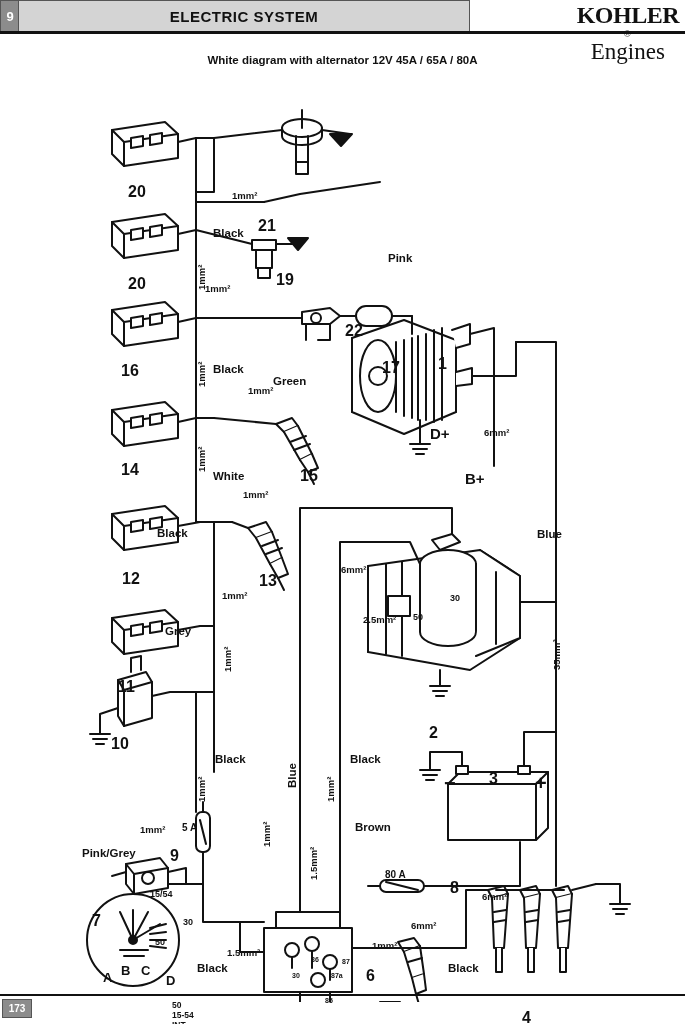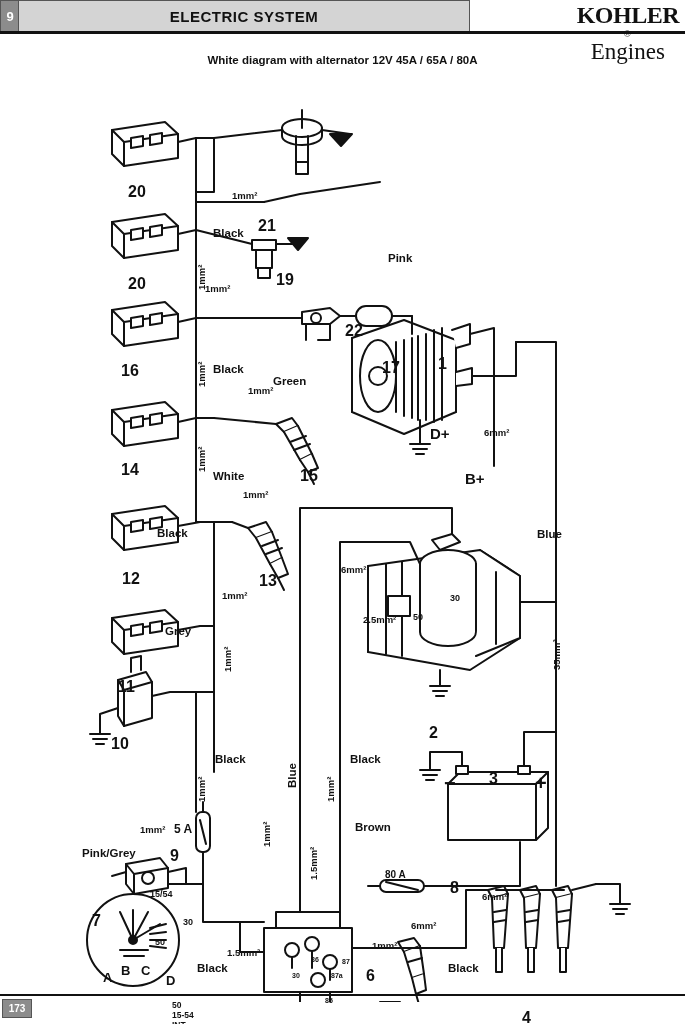--- a/index.html
+++ b/index.html
@@ -372,21 +372,21 @@
 <div class="lbl gauge rot" style="left:196px;top:730px">1mm²</div>
 <div class="lbl gauge rot" style="left:261px;top:775px">1mm²</div>
 <div class="lbl gauge rot" style="left:325px;top:730px">1mm²</div>
 <div class="lbl gauge rot" style="left:308px;top:808px">1.5mm²</div>
 
 <div class="lbl term" style="left:430px;top:353px;font-size:15px">D+</div>
 <div class="lbl term" style="left:465px;top:398px;font-size:15px">B+</div>
 <div class="lbl term" style="left:450px;top:521px;font-size:9px">30</div>
 <div class="lbl term" style="left:413px;top:540px;font-size:9px">50</div>
 <div class="lbl term" style="left:385px;top:797px;font-size:10px">80 A</div>
-<div class="lbl term" style="left:174px;top:750px;font-size:12px">5 A</div>
+<div class="lbl term" style="left:182px;top:750px;font-size:10px">5 A</div>
 <div class="lbl term" style="left:150px;top:817px;font-size:9px">15/54</div>
 <div class="lbl term" style="left:183px;top:845px;font-size:9px">30</div>
 <div class="lbl term" style="left:155px;top:865px;font-size:9px">50</div>
 <div class="lbl term" style="left:444px;top:700px;font-size:20px">−</div>
 <div class="lbl term" style="left:535px;top:700px;font-size:20px">+</div>
 <div class="lbl term" style="left:311px;top:884px;font-size:7px">86</div>
 <div class="lbl term" style="left:325px;top:925px;font-size:7px">85</div>
 <div class="lbl term" style="left:331px;top:900px;font-size:7px">87a</div>
 <div class="lbl term" style="left:292px;top:900px;font-size:7px">30</div>
 <div class="lbl term" style="left:342px;top:886px;font-size:7px">87</div>

